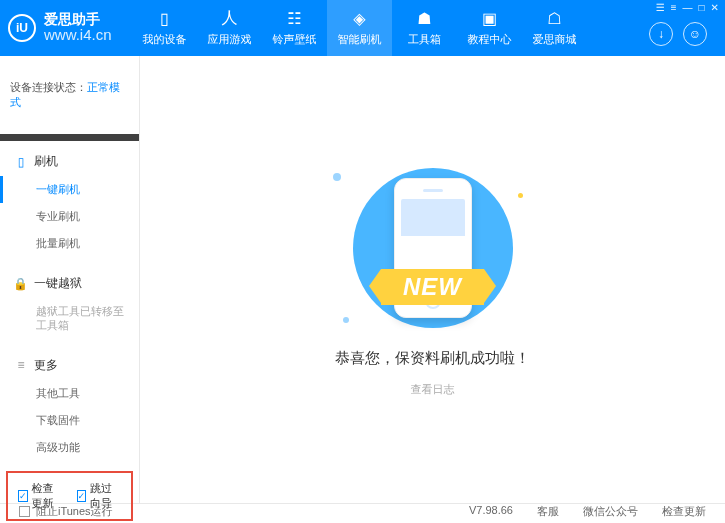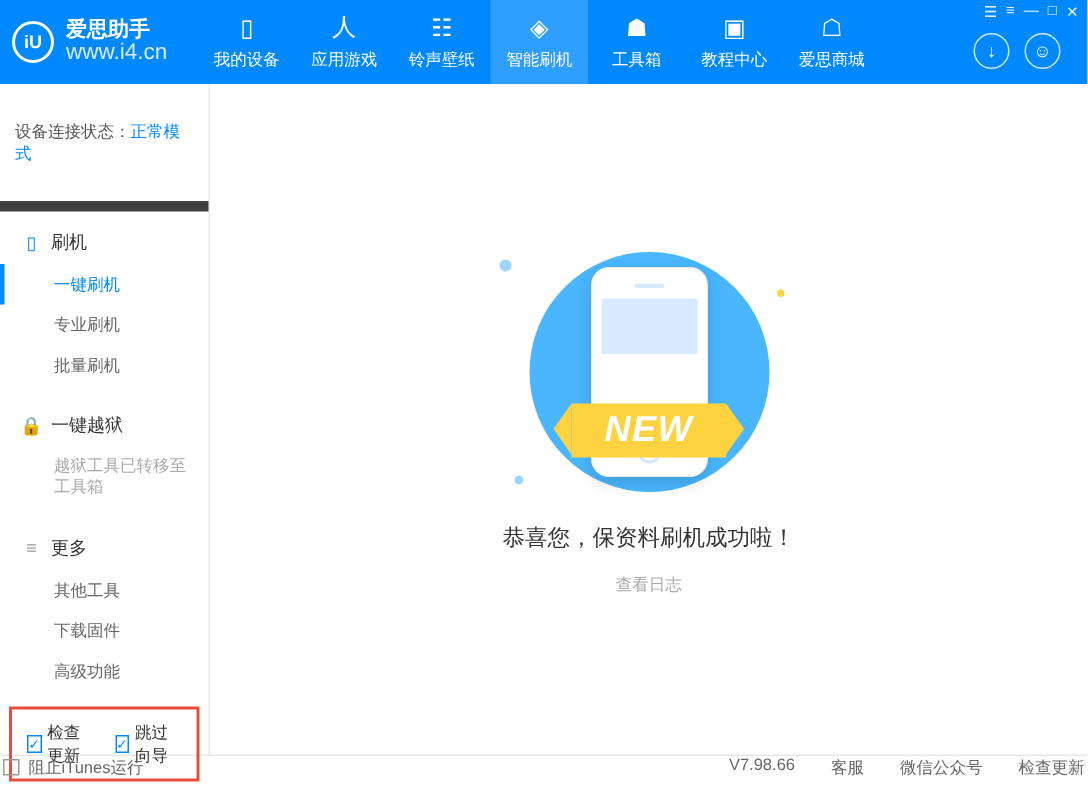--- a/index.html
+++ b/index.html
@@ -56,21 +56,21 @@
 .banner { position: absolute; z-index: 3; background: #ffd23f; color: #fff; font-weight: 900; font-size: 24px; font-style: italic; padding: 4px 22px; bottom: 28px; letter-spacing: 1px; }
 .banner::before, .banner::after { content: ""; position: absolute; top: 0; width: 0; height: 0; border-top: 17px solid transparent; border-bottom: 17px solid transparent; }
 .banner::before { left: -12px; border-right: 12px solid #ffd23f; }
 .banner::after { right: -12px; border-left: 12px solid #ffd23f; }
 .dot { position: absolute; border-radius: 50%; background: #9dd5ff; }
 
 .msg { margin-top: 16px; font-size: 15px; color: #333; }
 .btn { margin-top: 16px; border: 1px solid #ddd; background: #fff; padding: 6px 28px; font-size: 12px; color: #555; cursor: pointer; border-radius: 2px; }
 .loglink { margin-top: 14px; font-size: 11px; color: #aaa; cursor: pointer; }
 
-.statusbar { height: 16px; border-top: 1px solid #e8e8e8; display: flex; align-items: flex-start; font-size: 11px; color: #666; padding: 0 2px; }
+.statusbar { height: 16px; border-top: 1px solid #e8e8e8; display: flex; align-items: flex-start; font-size: 11px; color: #666; padding: 0 19px; }
 .statusbar .left { display: flex; align-items: center; gap: 6px; flex: 1; }
 .statusbar .right { display: flex; gap: 24px; }
 .statusbar .right span { cursor: pointer; }
 .sb-cb { width: 11px; height: 11px; border: 1px solid #999; display: inline-block; }
 
 .more-head .gicon { color: #999; }
 </style>
 </head>
 <body>
 

